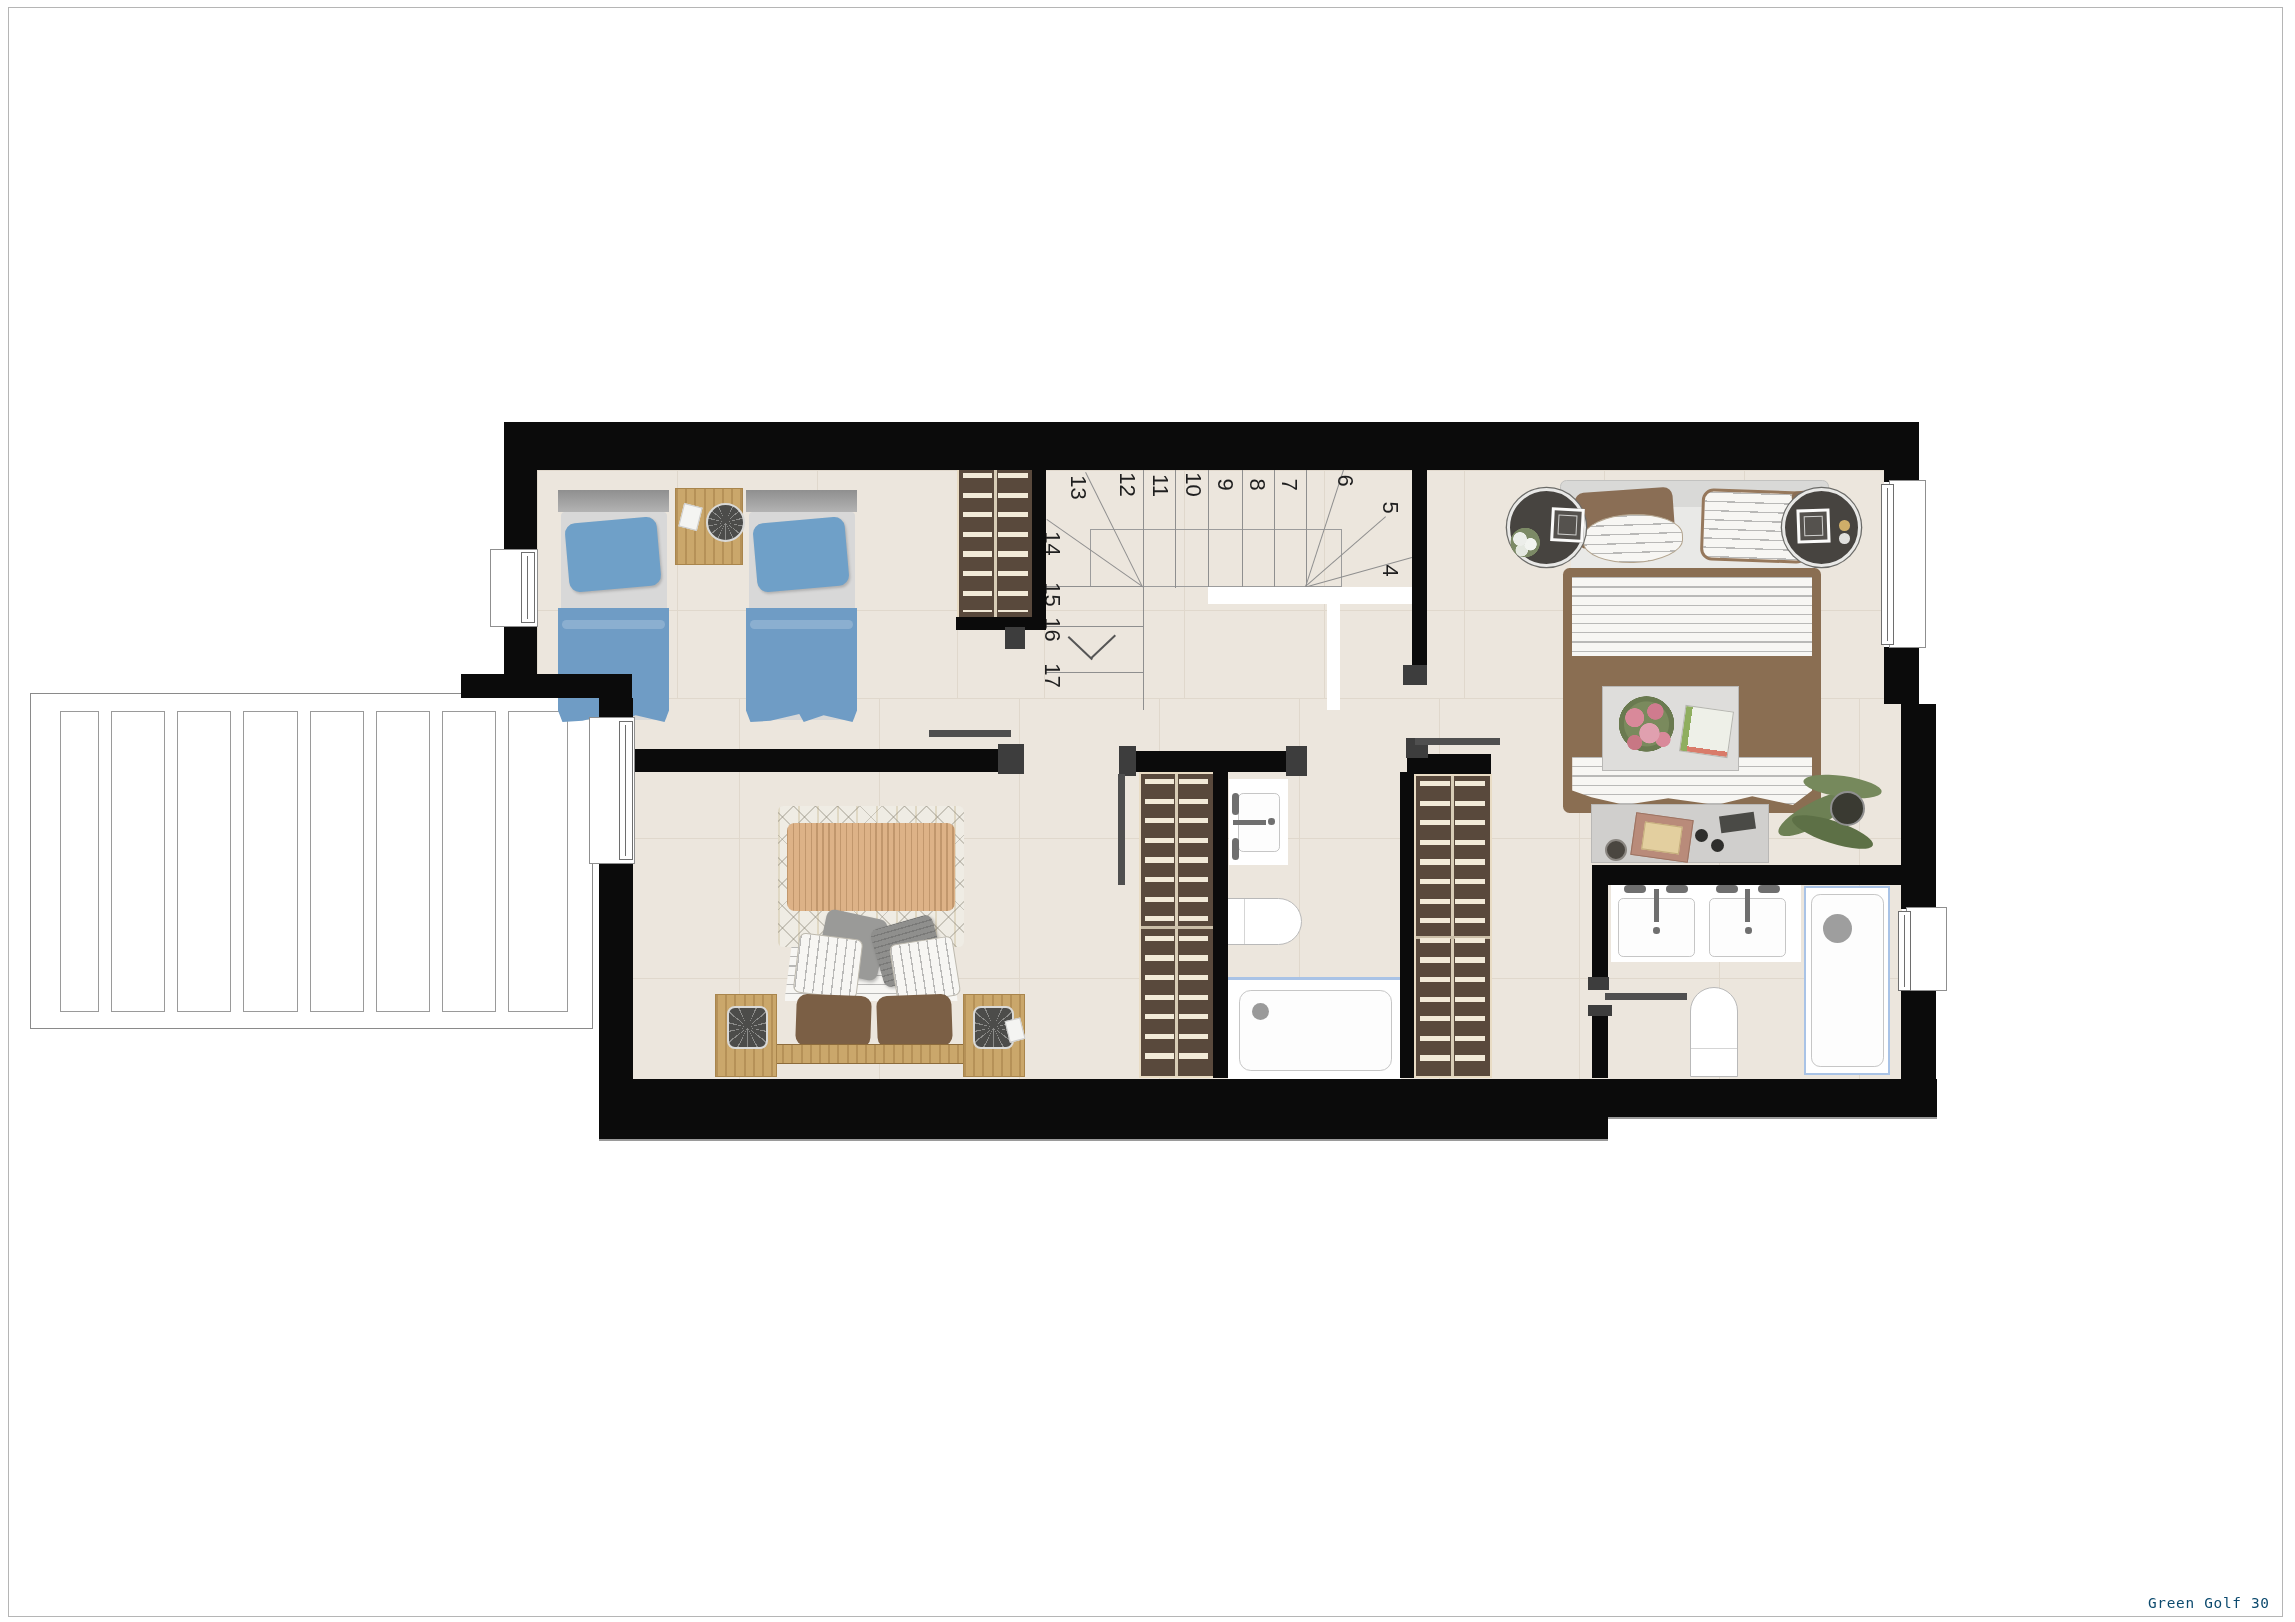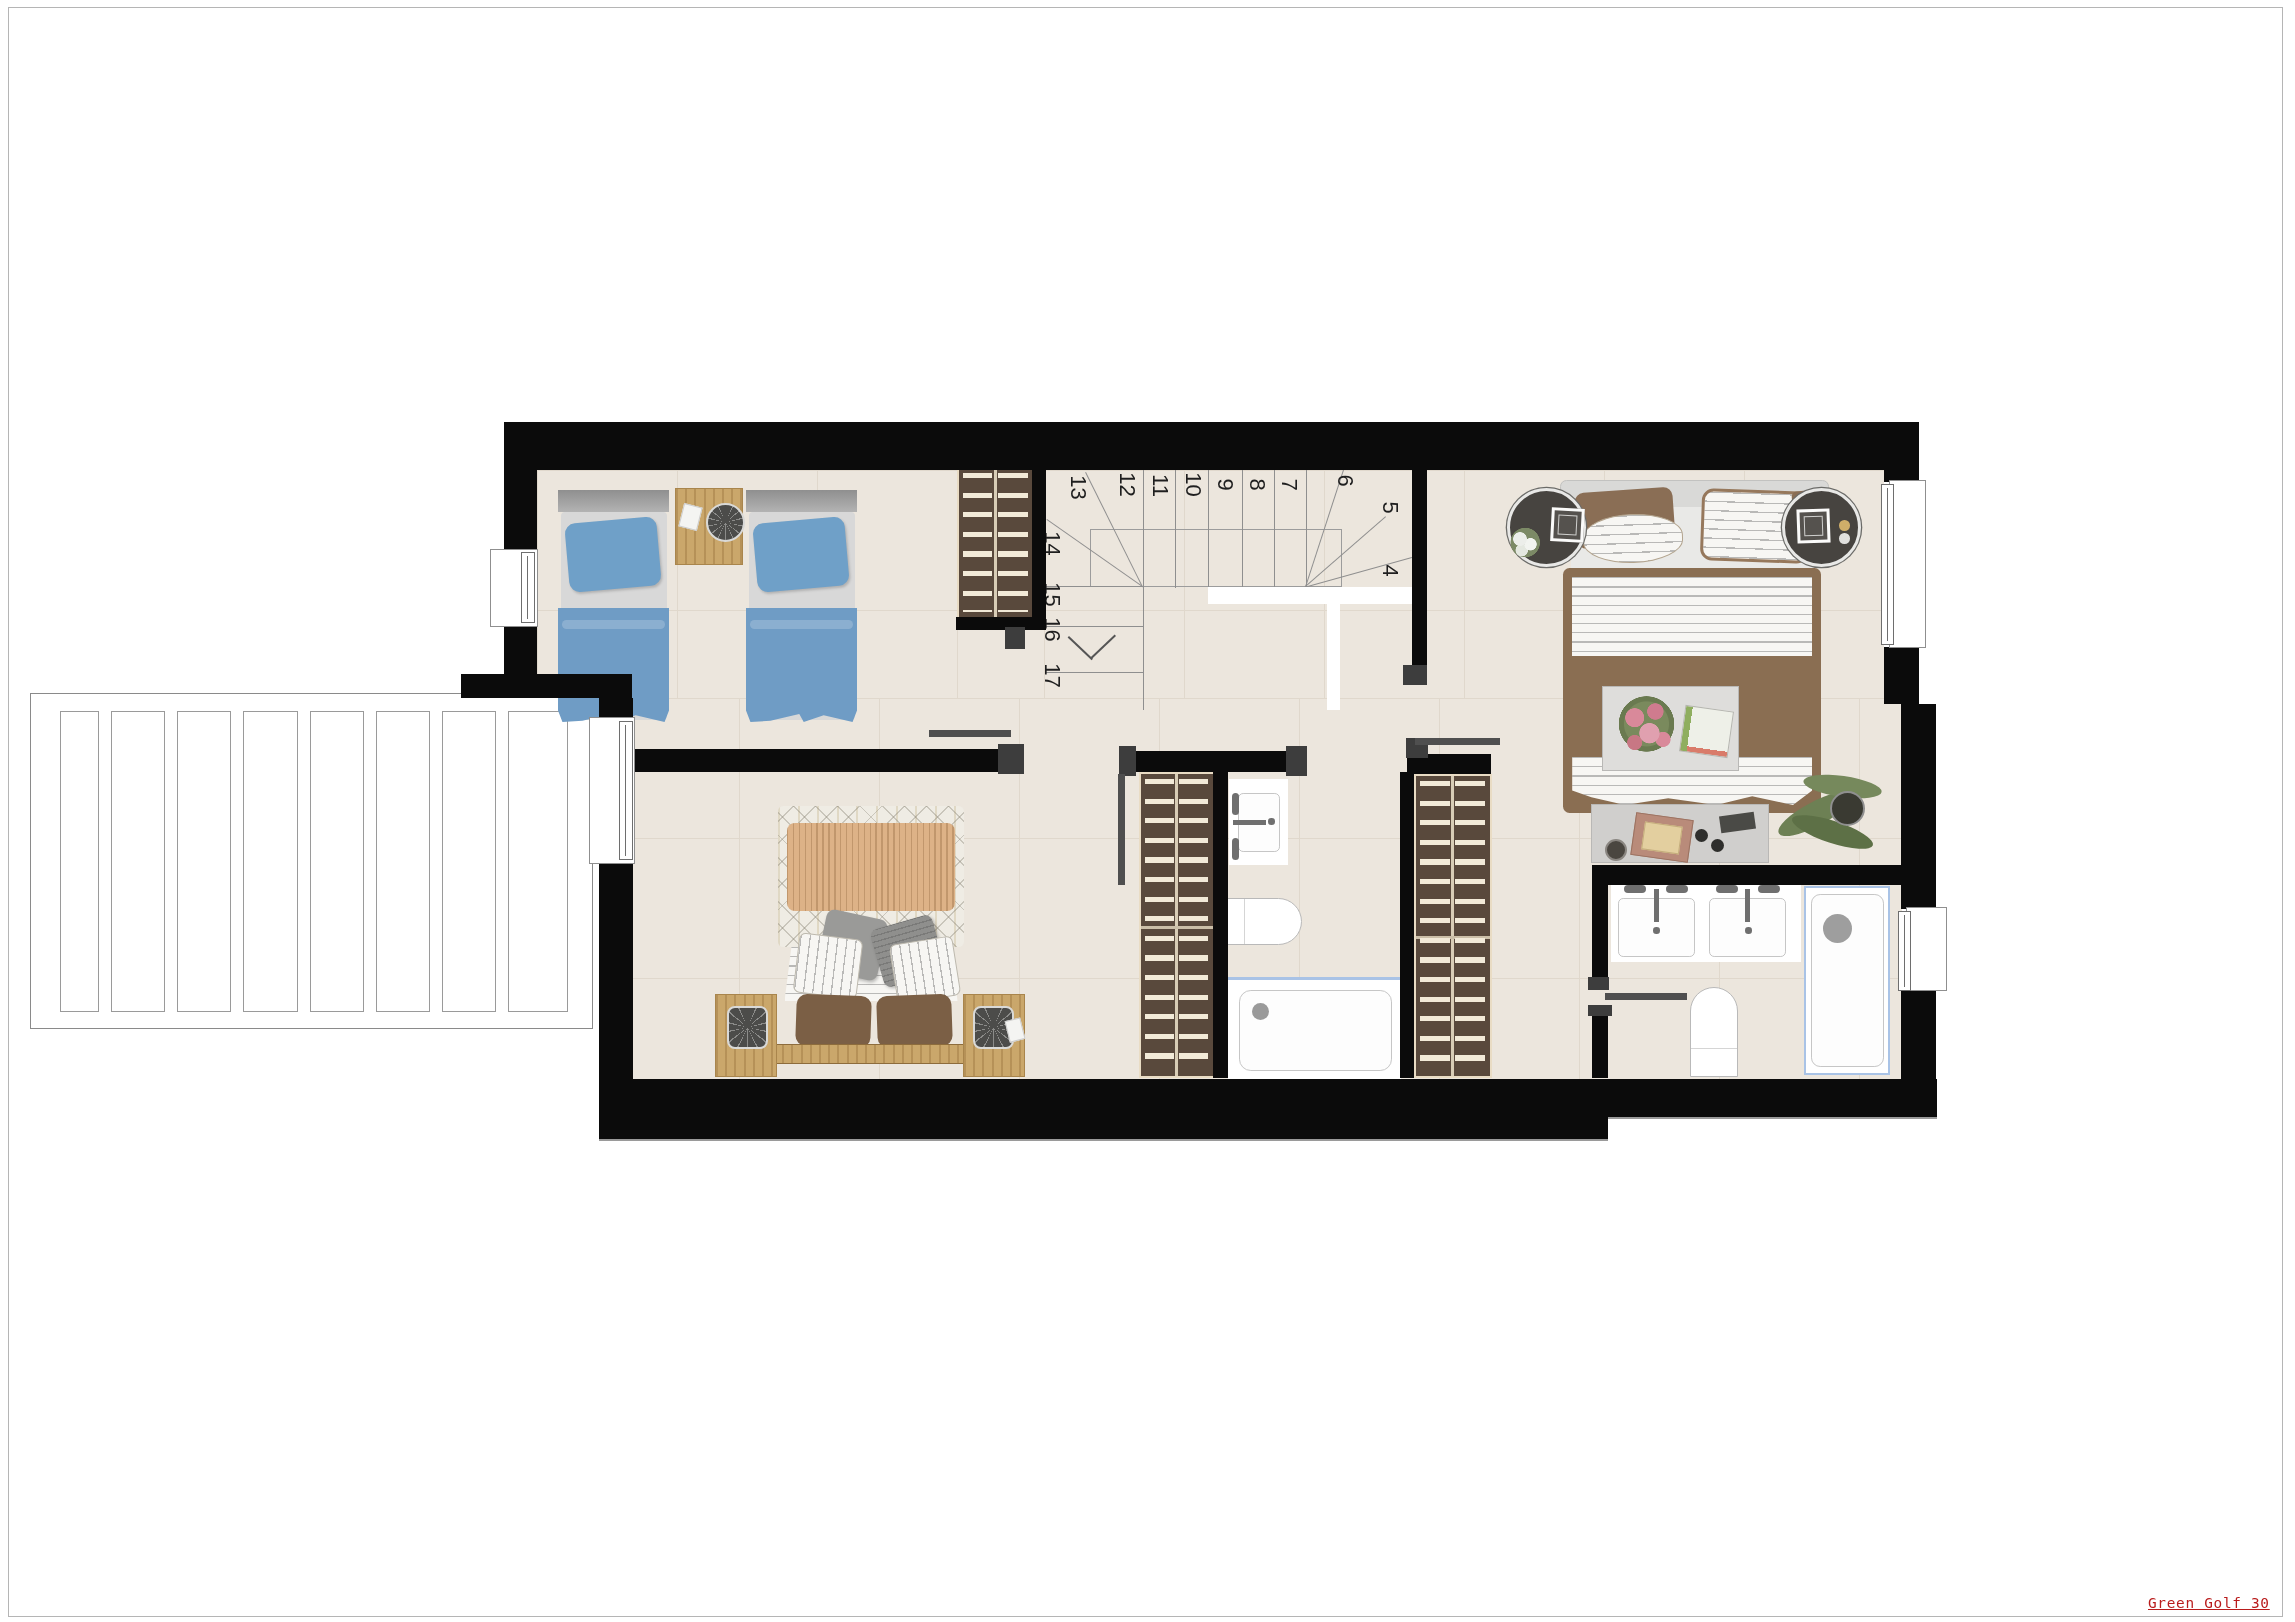--- a/index.html
+++ b/index.html
@@ -41,21 +41,21 @@
   .handle{position:absolute;background:#6f6f6f;border-radius:5.2px;}
   .dot{position:absolute;border-radius:50%;}
   .duvet-twin{position:absolute;width:111px;height:114px;background:#6f9cc5;
      clip-path:polygon(0 0,100% 0,100% 90%,96% 100%,70% 94%,52% 100%,48% 93%,22% 99%,4% 100%,0 90%);}
   .knit{background-color:#ddb287;
      background-image:repeating-linear-gradient(90deg,rgba(120,80,40,.28) 0 1.3px,transparent 1.3px 5.9px);}
   .diamond{background-color:#efece4;
      background-image:repeating-linear-gradient(45deg,rgba(140,135,120,.38) 0 1.3px,transparent 1.3px 15.7px),
                       repeating-linear-gradient(-45deg,rgba(140,135,120,.38) 0 1.3px,transparent 1.3px 15.7px),
                       repeating-linear-gradient(90deg,rgba(185,165,115,.28) 0 2px,transparent 2px 19.6px);}
-  .label{position:absolute;font:400 14.4px/1 "DejaVu Sans Mono",monospace;color:#b91c1c;letter-spacing:0.7px;text-decoration:underline;}
+  .label{position:absolute;font:400 14.4px/1 "DejaVu Sans Mono",monospace;color:#0c4a6e;letter-spacing:0.7px;}
   .frame{position:absolute;border:1.3px solid #b5b5b5;box-sizing:border-box;}
   .perg{position:absolute;background:#fff;border:1.3px solid #8a8a8a;box-sizing:border-box;}
   .perg-in{position:absolute;border:1.3px solid #9a9a9a;box-sizing:border-box;}
   .slat{position:absolute;border-left:1.3px solid #9a9a9a;border-right:1.3px solid #9a9a9a;box-sizing:border-box;background:#fff;}
 </style>
 </head>
 <body>
 
 <div id="plan">
 

